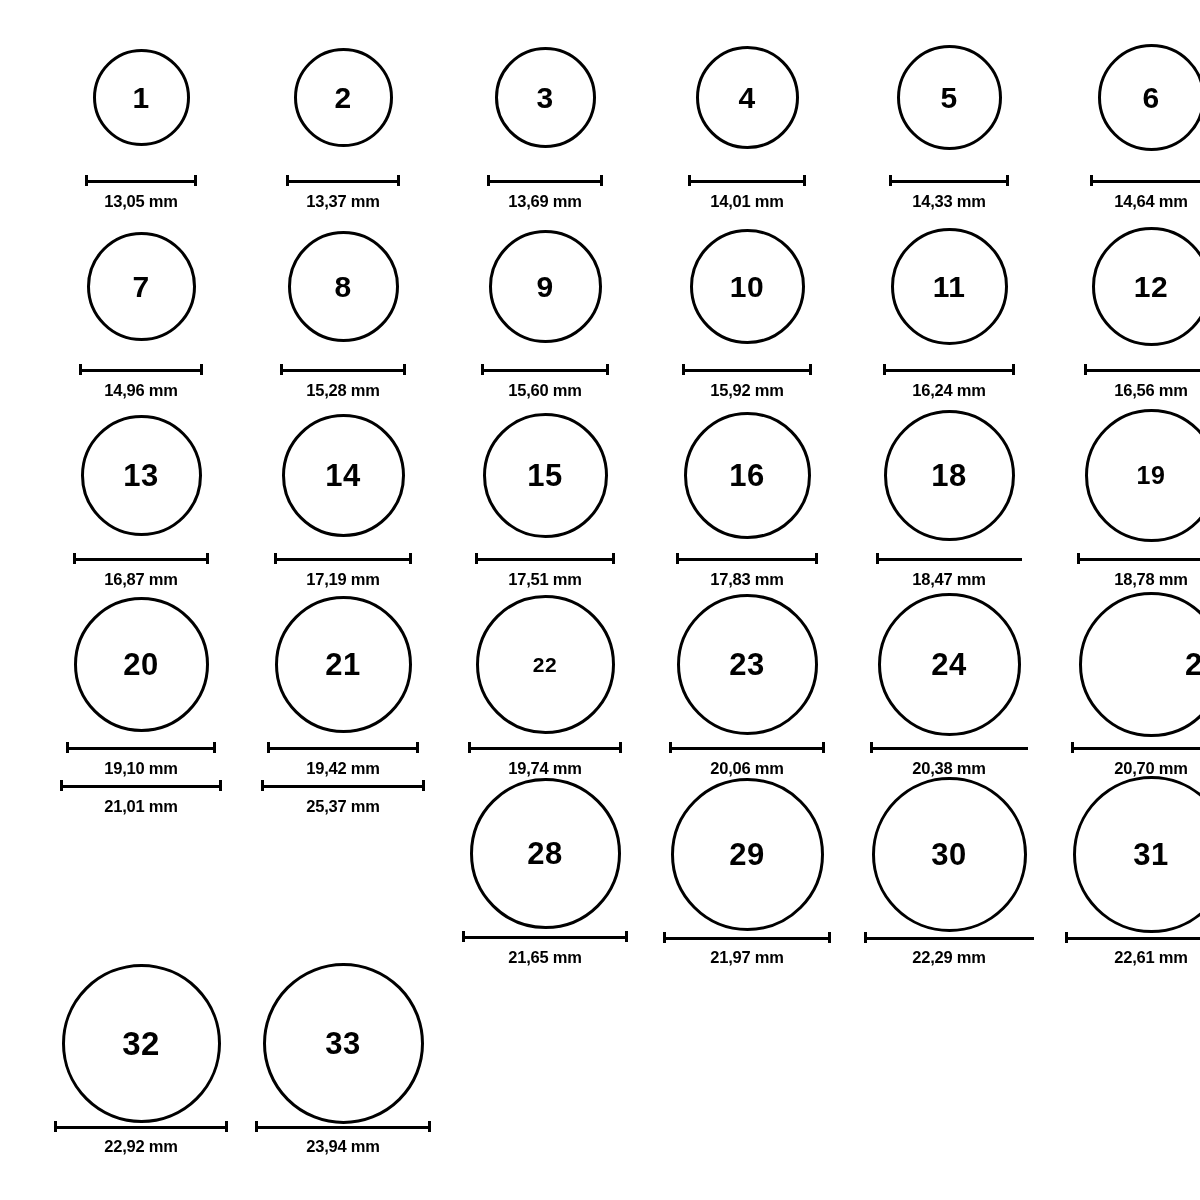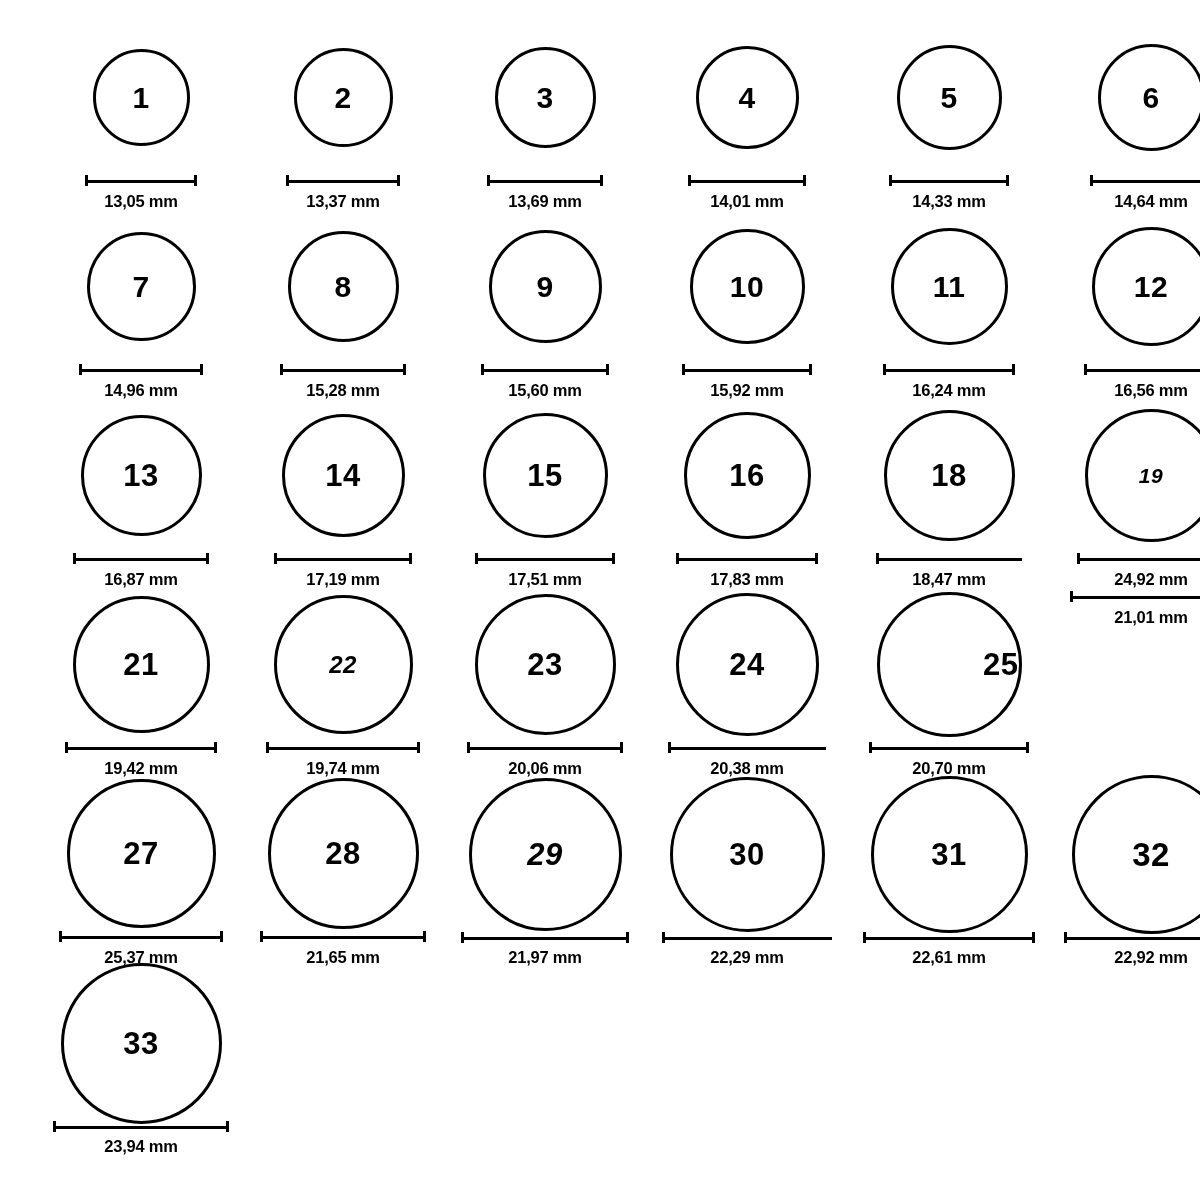--- a/index.html
+++ b/index.html
@@ -310,47 +310,60 @@
         </div>
         <div class="ruler" style="width: 146px;">
           <div class="bar"></div>
           <div class="tick-left"></div>
         </div>
         <div class="mm">18,47 mm</div>
       </div>
       <div class="cell">
         <div class="circle-wrap">
           <div class="circle" style="width: 133px; height: 133px; border-color: rgb(0, 0, 0);">
-            <span class="circle-label" style="font-size: 21px; font-style: italic;">19</span>
+            <span class="circle-label" style="font-size: 25px;">19</span>
           </div>
         </div>
         <div class="ruler" style="width: 148px;">
           <div class="bar"></div>
           <div class="tick-left"></div>
           <div class="tick-right"></div>
         </div>
-        <div class="mm">24,92 mm</div>
+        <div class="mm">18,78 mm</div>
+      </div>
+      <div class="cell">
+        <div class="circle-wrap">
+          <div class="circle" style="width: 135px; height: 135px; border-color: rgb(0, 0, 0);">
+            <span class="circle-label" style="font-size: 31px;">20</span>
+          </div>
+        </div>
+        <div class="ruler" style="width: 150px;">
+          <div class="bar"></div>
+          <div class="tick-left"></div>
+          <div class="tick-right"></div>
+        </div>
+        <div class="mm">19,10 mm</div>
       </div>
       <div class="cell">
         <div class="circle-wrap">
           <div class="circle" style="width: 137px; height: 137px; border-color: rgb(0, 0, 0);">
             <span class="circle-label" style="font-size: 31px;">21</span>
           </div>
         </div>
         <div class="ruler" style="width: 152px;">
           <div class="bar"></div>
           <div class="tick-left"></div>
           <div class="tick-right"></div>
         </div>
         <div class="mm">19,42 mm</div>
       </div>
       <div class="cell">
         <div class="circle-wrap">
           <div class="circle" style="width: 139px; height: 139px; border-color: rgb(0, 0, 0);">
-            <span class="circle-label" style="font-size: 24px; font-style: italic;">22</span>
+            <span class="circle-label" style="font-size: 21px;">22</span>
           </div>
         </div>
         <div class="ruler" style="width: 154px;">
           <div class="bar"></div>
           <div class="tick-left"></div>
           <div class="tick-right"></div>
         </div>
         <div class="mm">19,74 mm</div>
       </div>
       <div class="cell">
@@ -393,25 +406,20 @@
       </div>
       <div class="cell">
         <div class="ruler" style="width: 162px;">
           <div class="bar"></div>
           <div class="tick-left"></div>
           <div class="tick-right"></div>
         </div>
         <div class="mm">21,01 mm</div>
       </div>
       <div class="cell">
-        <div class="circle-wrap">
-          <div class="circle" style="width: 149px; height: 149px; border-color: rgb(0, 0, 0);">
-            <span class="circle-label" style="font-size: 31px;">27</span>
-          </div>
-        </div>
         <div class="ruler" style="width: 164px;">
           <div class="bar"></div>
           <div class="tick-left"></div>
           <div class="tick-right"></div>
         </div>
         <div class="mm">25,37 mm</div>
       </div>
       <div class="cell">
         <div class="circle-wrap">
           <div class="circle" style="width: 151px; height: 151px; border-color: rgb(0, 0, 0);">
@@ -420,21 +428,21 @@
         </div>
         <div class="ruler" style="width: 166px;">
           <div class="bar"></div>
           <div class="tick-left"></div>
           <div class="tick-right"></div>
         </div>
         <div class="mm">21,65 mm</div>
       </div>
       <div class="cell">
         <div class="circle-wrap">
-          <div class="circle" style="width: 153px; height: 153px; border-color: rgb(0, 0, 0); font-style: italic;">
+          <div class="circle" style="width: 153px; height: 153px; border-color: rgb(0, 0, 0);">
             <span class="circle-label" style="font-size: 31px;">29</span>
           </div>
         </div>
         <div class="ruler" style="width: 168px;">
           <div class="bar"></div>
           <div class="tick-left"></div>
           <div class="tick-right"></div>
         </div>
         <div class="mm">21,97 mm</div>
       </div>

